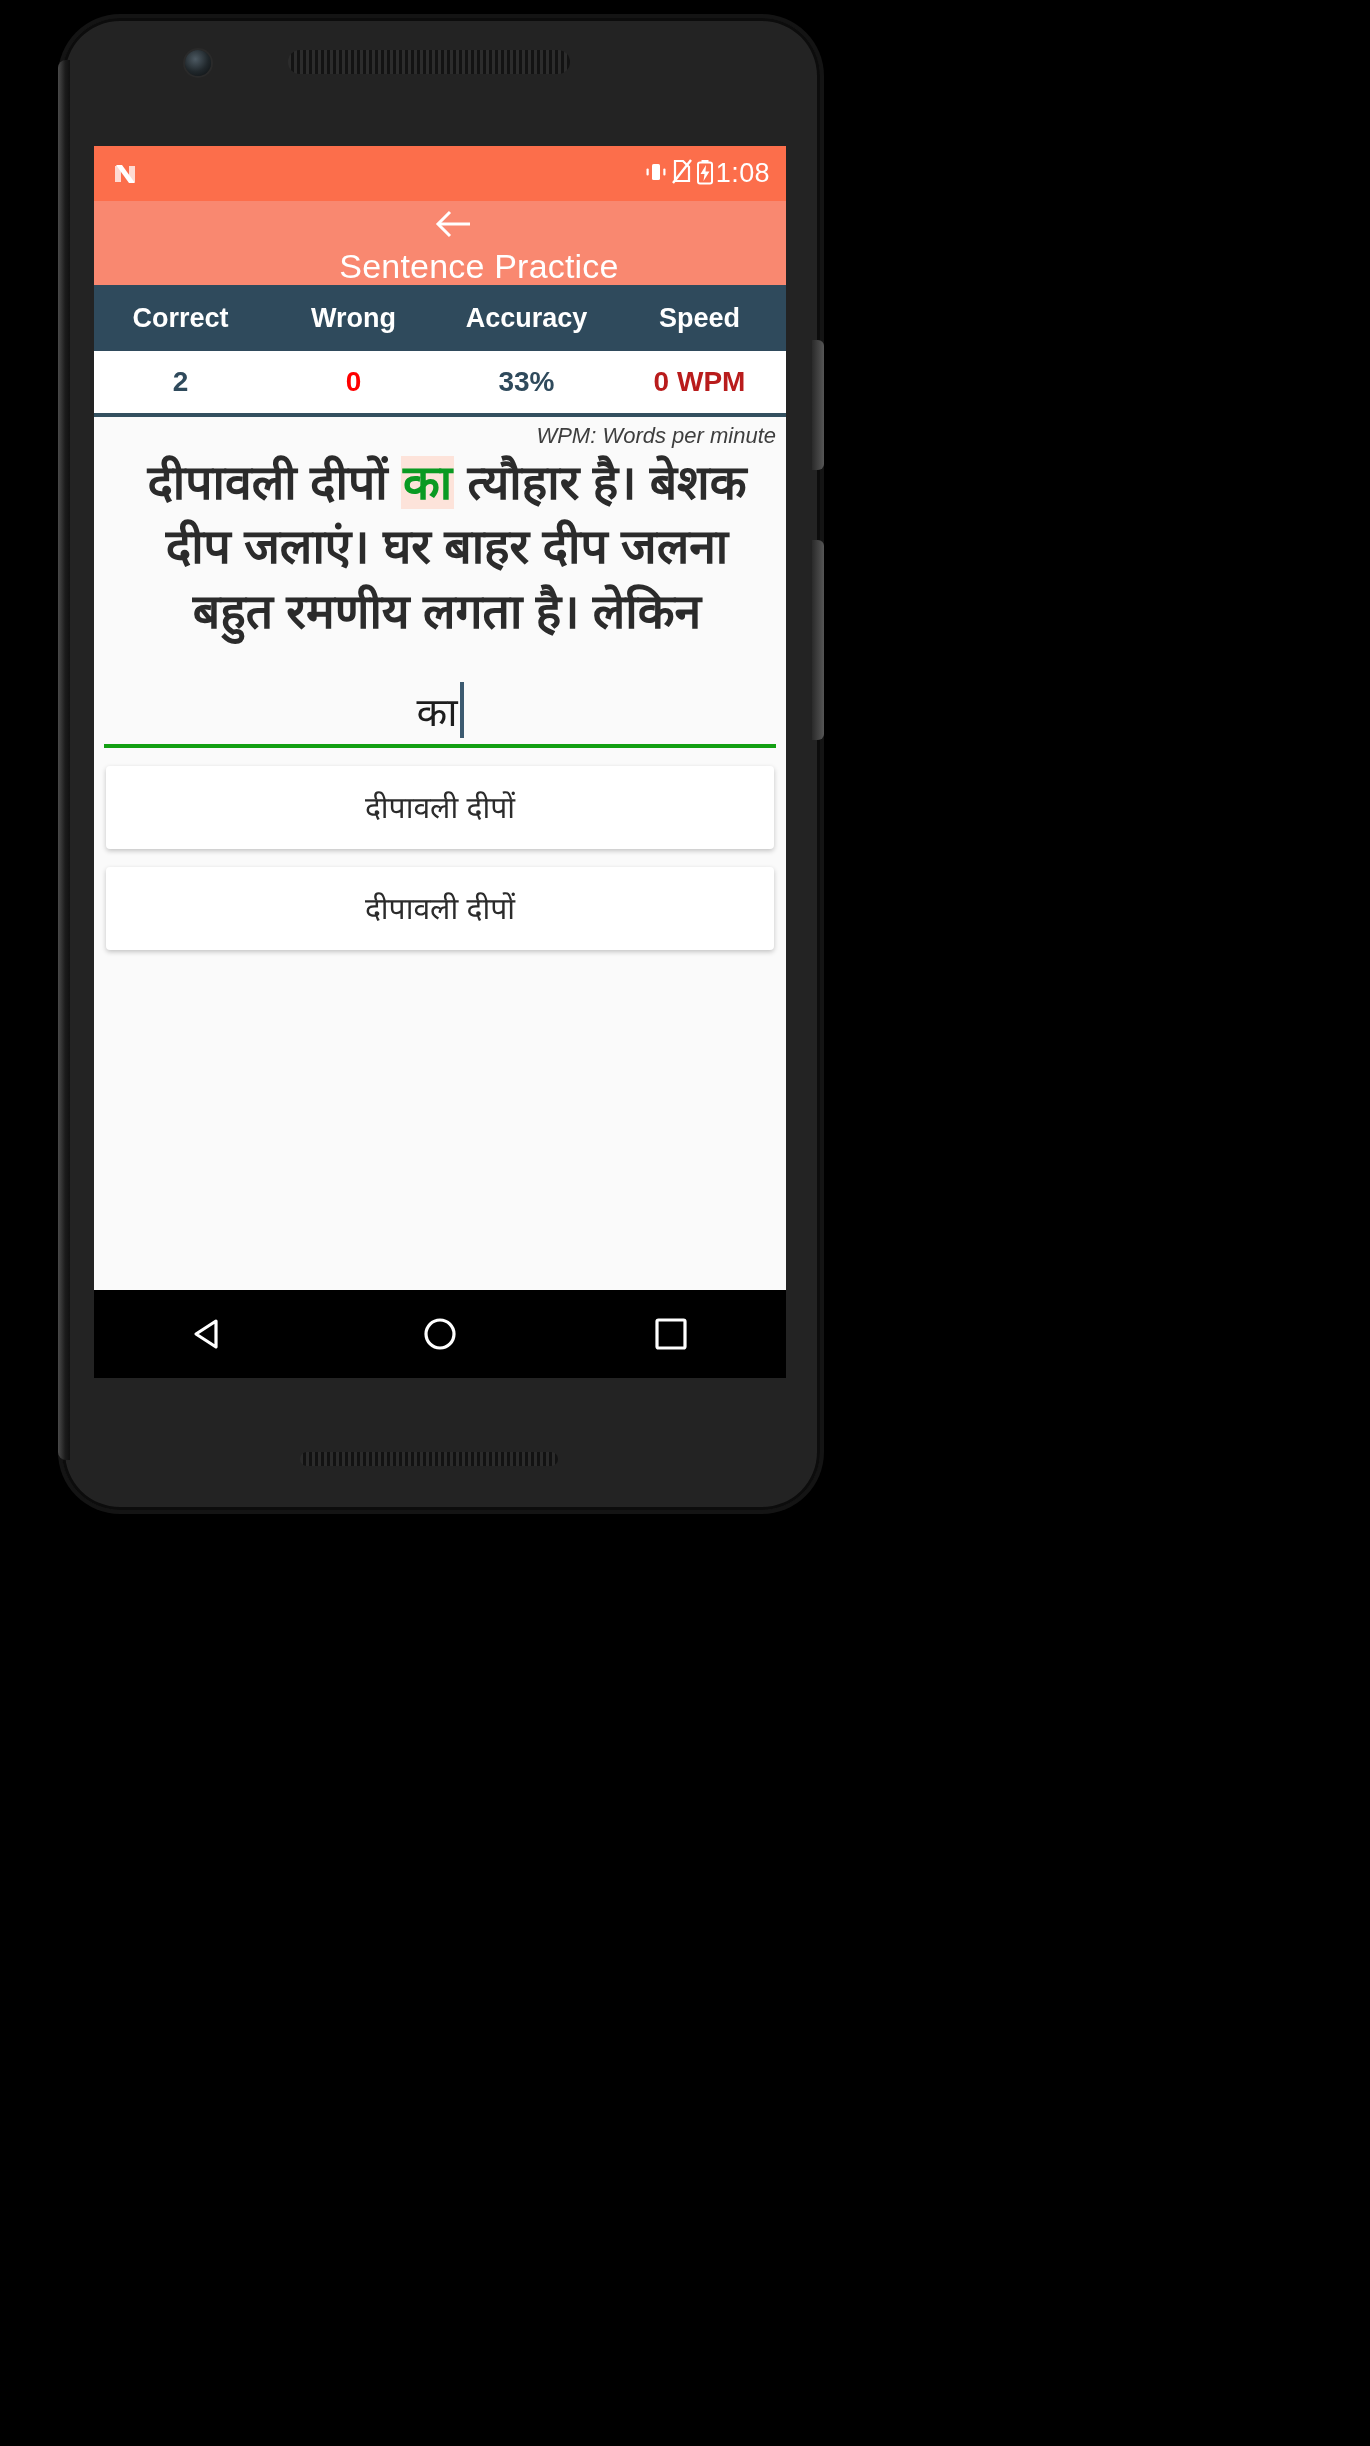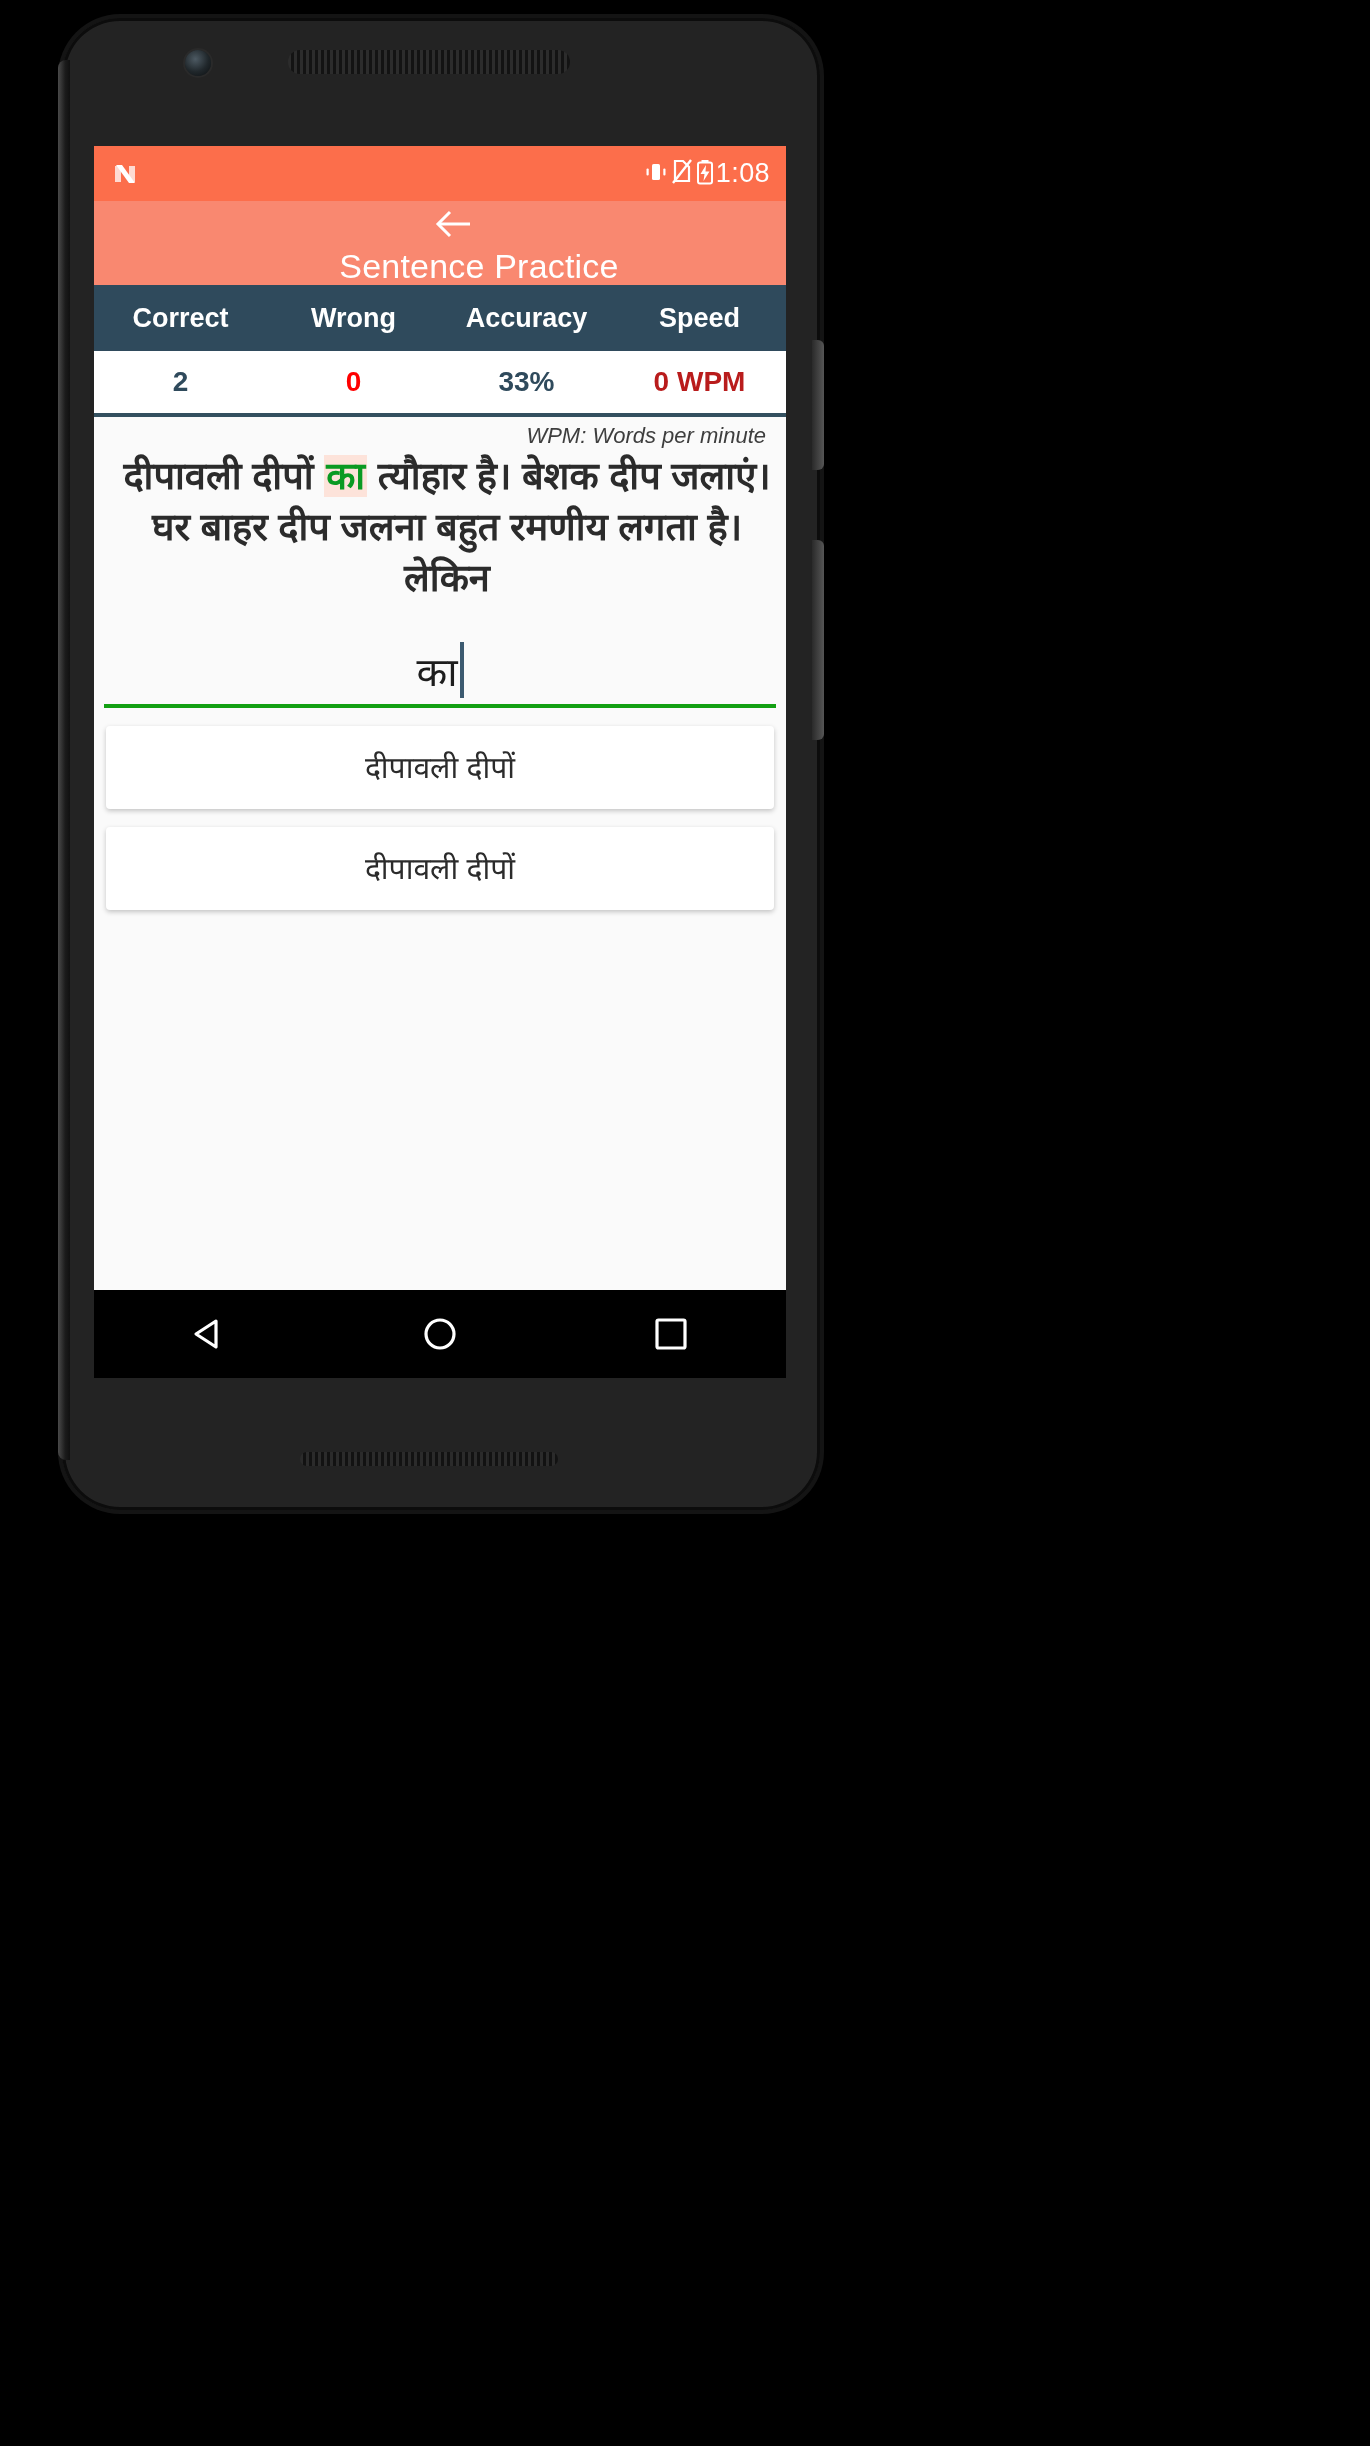--- a/index.html
+++ b/index.html
@@ -90,28 +90,28 @@
     border-bottom:4px solid #33505f;
   }
   #stats-row .cell{flex:1;text-align:center;font-size:28px;font-weight:bold;}
   .v-correct{color:#2f4a5c;}
   .v-wrong{color:#ff0000;}
   .v-accuracy{color:#2f4a5c;}
   .v-speed{color:#b91c1c;}
 
   
   #wpm-note{
-    text-align:right;padding:6px 20px 0 0;font-size:22px;font-style:italic;
+    text-align:right;padding:6px 10px 0 0;font-size:22px;font-style:italic;
     color:#3e3e3e;
   }
 
   
   #paragraph-area{
     padding:2px 14px 0 28px;text-align:center;
-    font-size:38px;line-height:1.34;font-weight:bold;color:#2b2b2b;
+    font-size:48px;line-height:1.34;font-weight:bold;color:#2b2b2b;
     font-family:"Liberation Sans", sans-serif;
   }
   .hl-word{background:#fde3da;color:#0a9a22;padding:0 2px;}
 
   
   #typing-input-wrap{
     margin:16px 10px 0 10px;border-bottom:4px solid #13a013;height:88px;
     display:flex;align-items:flex-end;justify-content:center;padding-bottom:6px;
     box-sizing:border-box;
   }

